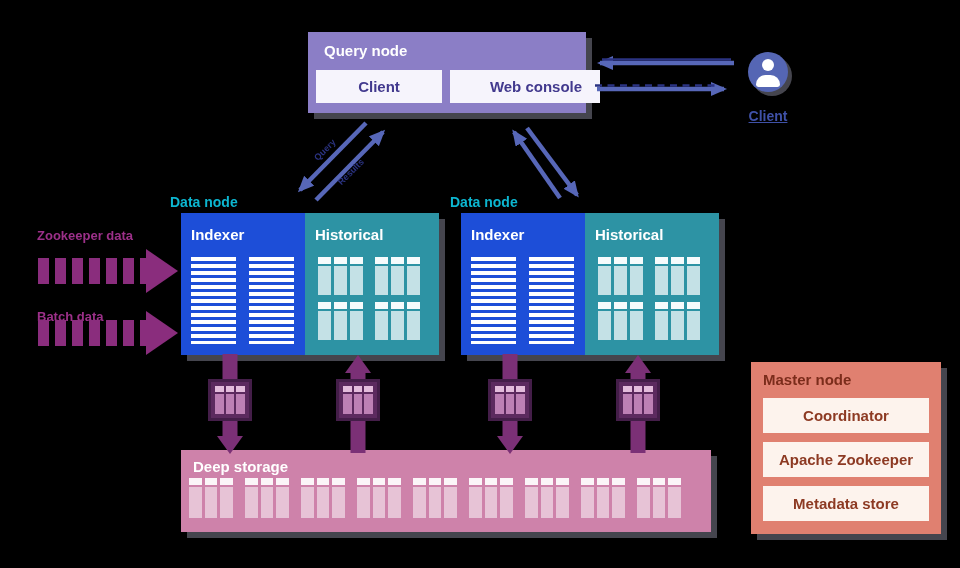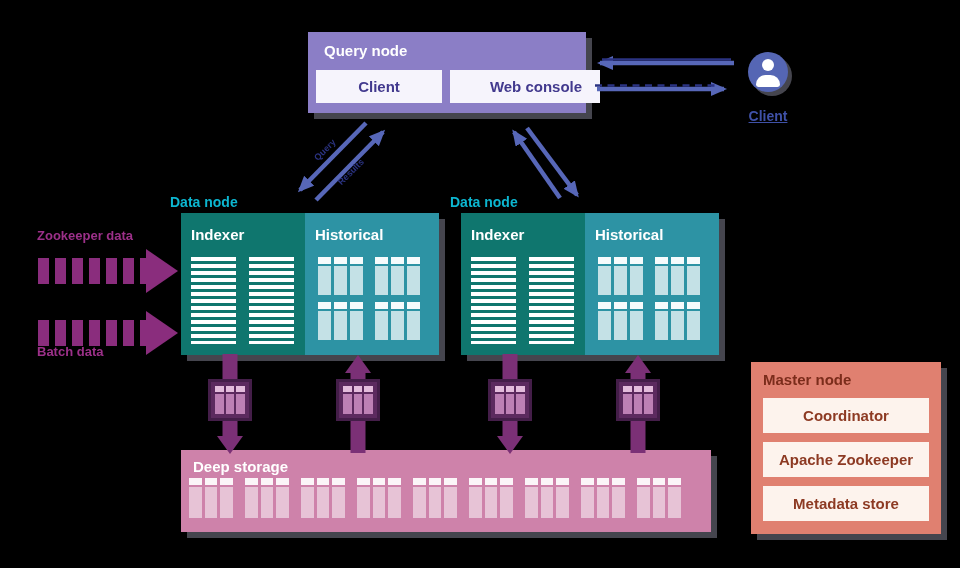--- a/index.html
+++ b/index.html
@@ -33,21 +33,21 @@
   .user-icon::after  { content:''; position:absolute; bottom:5px; left:50%; transform:translateX(-50%);
                        width:24px; height:12px; border-radius:12px 12px 3px 3px; background:#fff; }
   .client-label { left:738px; top:108px; width:60px; text-align:center;
                   color:#3f51a8; font-size:14px; font-weight:700;text-decoration:underline; }
 
   
   .dn-label { top:194px; color:#0cb6d0; font-size:14px; font-weight:700; }
   .dn-box { top:213px; width:258px; height:142px; display:flex; }
   .sec { position:relative; height:100%; }
   .sec-title { position:absolute; left:10px; top:13px; color:#fff; font-size:15px; font-weight:600; }
-  .sec-indexer { width:124px; background:#0f766e; }
+  .sec-indexer { width:124px; background:#1d4ed8; }
   .sec-historical { width:134px; background:#2d93a4;text-align:center; }
   .stripes { position:absolute; width:45px; height:87px; top:44px;
              background:repeating-linear-gradient(to bottom,#ffffff 0 4px, rgba(255,255,255,0) 4px 7px); }
 
   
   .seg { position:absolute; display:flex; gap:3px; }
   .seg i { flex:1; display:flex; flex-direction:column; gap:2px; }
   .seg b { display:block; height:7px; background:var(--hd); }
   .seg s { display:block; flex:1; background:var(--bd); }
   .hist-ic { --hd:rgba(255,255,255,.96); --bd:rgba(255,255,255,.72); width:45px; height:38px; }
@@ -220,21 +220,21 @@
             </i>
             <i>
               <b></b>
               <s></s>
             </i>
           </div>
       </div>
     </div>
 
     <div class="abs ingest-label" style="top:228px;">Zookeeper data</div>
-    <div class="abs ingest-label" style="top:309px;margin-top:35px;">Batch data</div>
+    <div class="abs ingest-label" style="top:309px;">Batch data</div>
 
     <div class="abs master-node shadowed">
       <div class="m-title">Master node</div>
       <div class="mbtn" style="top:36px;">Coordinator</div>
       <div class="mbtn" style="top:80px;">Apache Zookeeper</div>
       <div class="mbtn" style="top:124px;">Metadata store</div>
     </div>
 
     <div class="abs deep-storage shadowed">
       <div class="ds-title">Deep storage</div>

